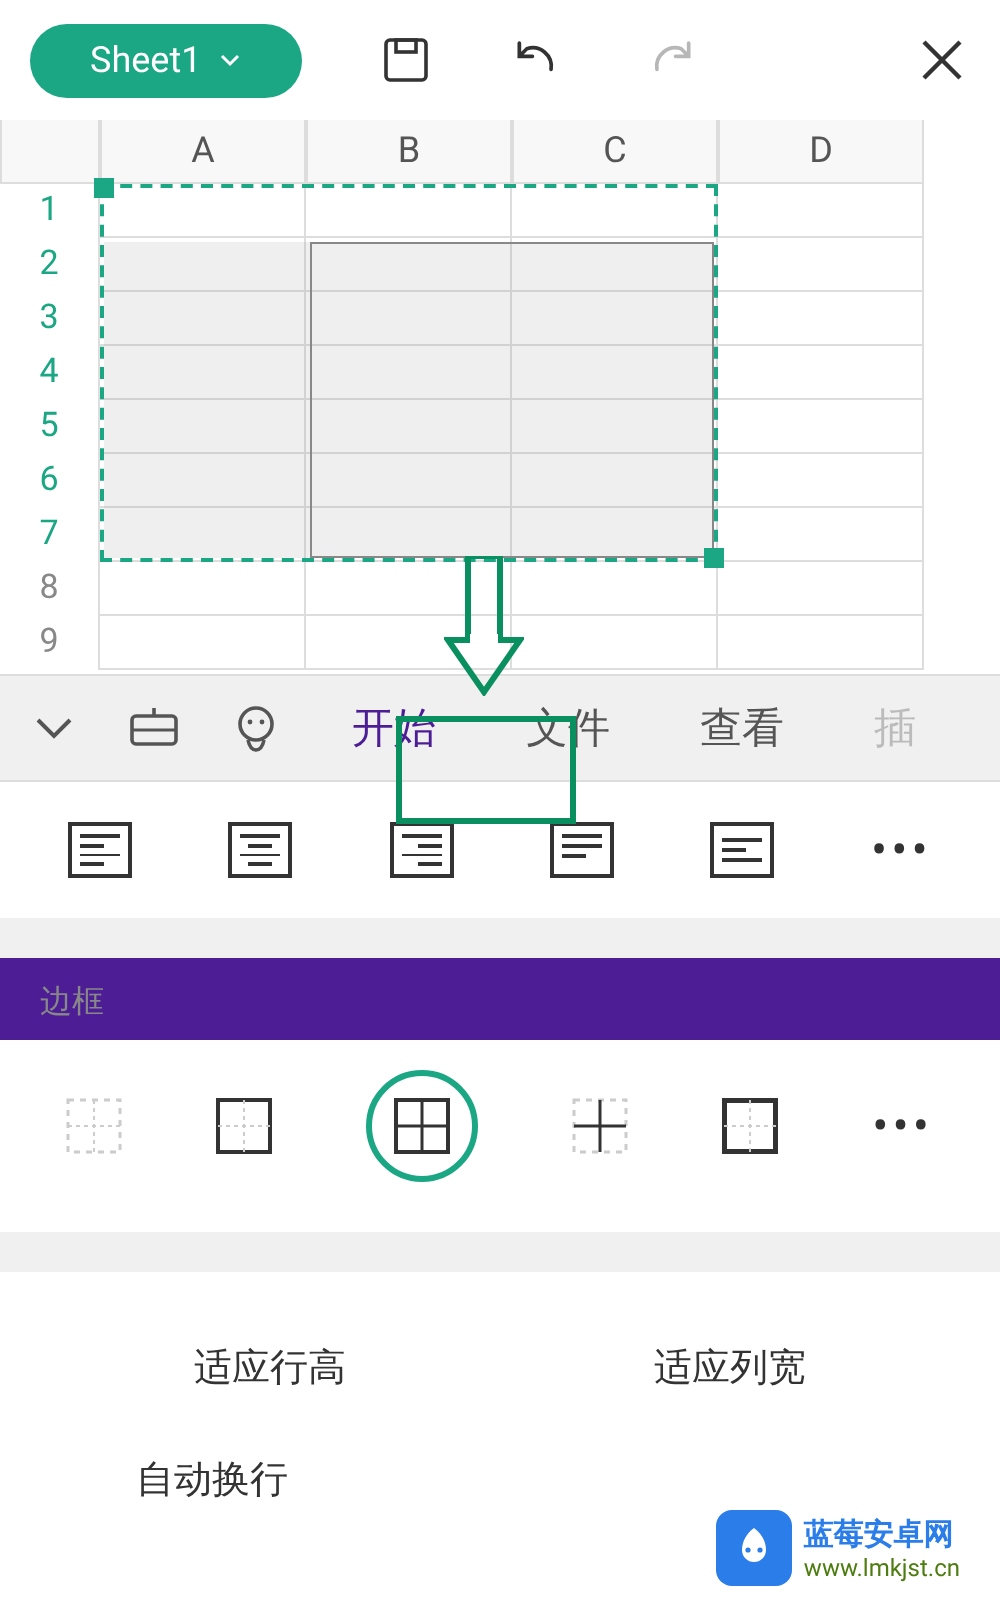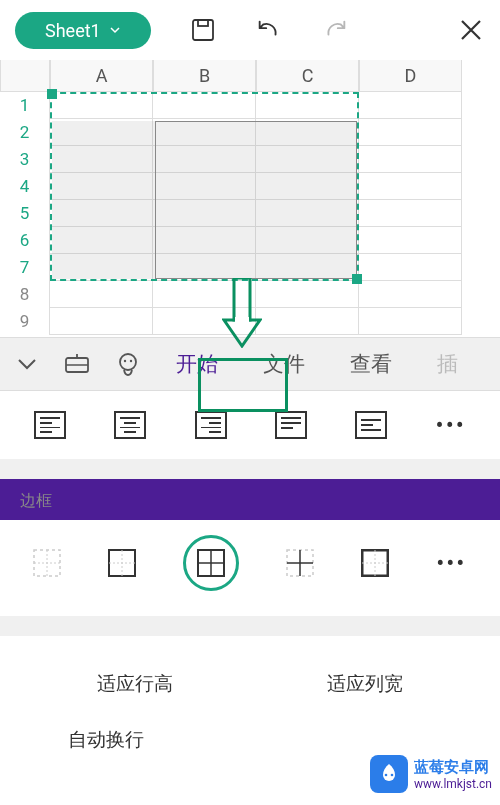--- a/index.html
+++ b/index.html
@@ -257,21 +257,21 @@
     }
     .fit-btn {
       font-size: 19px;
       color: #333;
     }
     
     
     .watermark {
       position: absolute;
       bottom: 12px;
-      right: 8px;
+      right: 20px;
       display: flex;
       align-items: center;
       gap: 6px;
       z-index: 100;
     }
     .wm-icon {
       width: 38px;
       height: 38px;
       background: #2b7de9;
       border-radius: 8px;
@@ -285,21 +285,21 @@
       display: flex;
       flex-direction: column;
       align-items: flex-start;
     }
     .wm-title {
       color: #2b7de9;
       font-size: 15px;
       font-weight: bold;
     }
     .wm-url {
-      color: #4c1d95;
+      color: #4d7c0f;
       font-size: 12px;
     }
   </style>
 </head>
 <body>
 
 <div class="top-toolbar">
   <div class="sheet-tab">
     <span>Sheet1</span>
     <svg width="12" height="12" viewBox="0 0 12 12" style="margin-left:8px">

